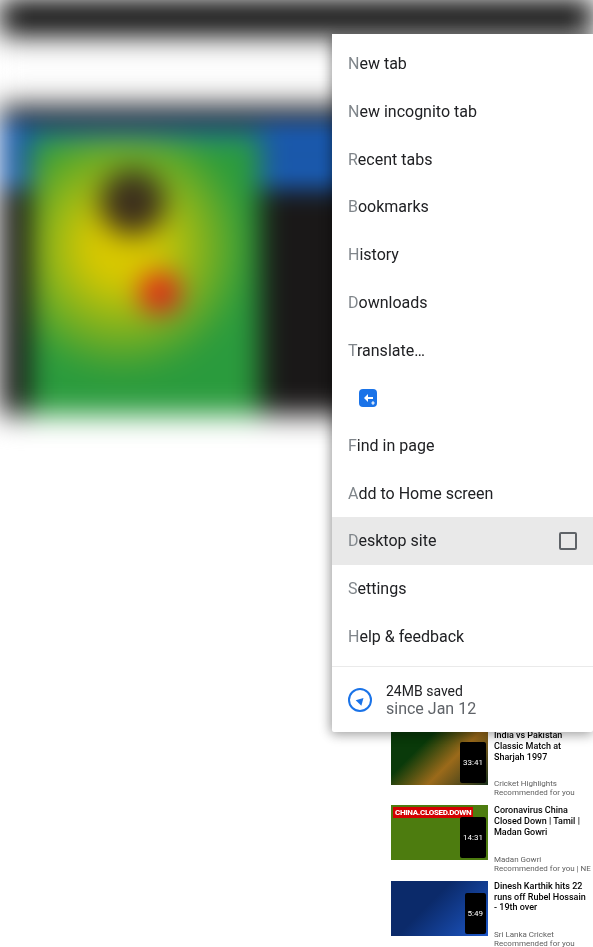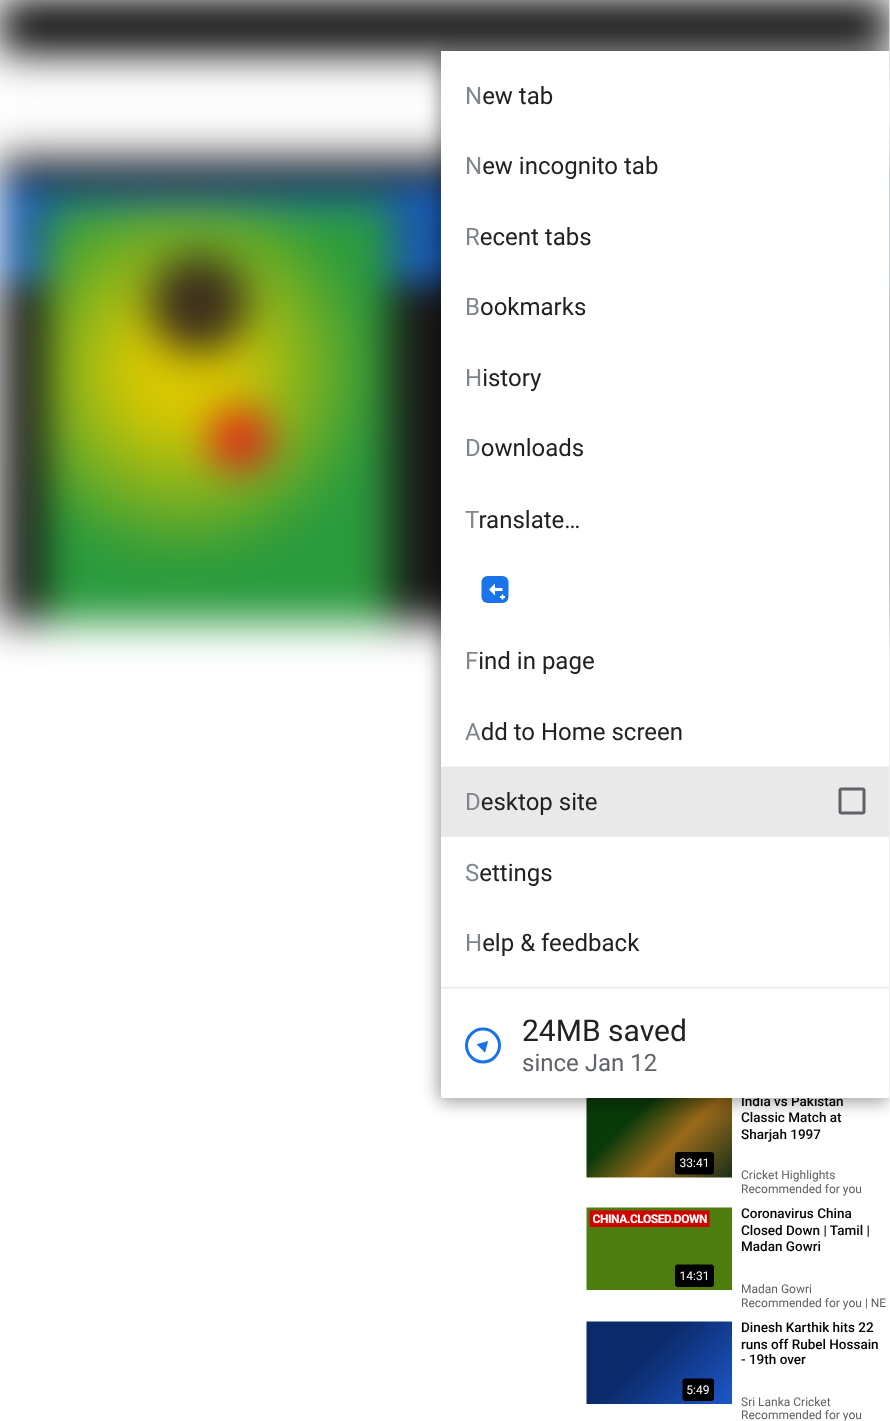--- a/index.html
+++ b/index.html
@@ -18,33 +18,33 @@
     .bg-video { position: absolute; top: 105px; left: 0; width: 593px; height: 310px; background: #1a1818; }
     .bg-player { position: absolute; top: 135px; left: 30px; width: 230px; height: 280px; background: radial-gradient(circle at 40% 40%, #d8c800 15%, #2a9b3d 60%); }
     .bg-head  { position: absolute; top: 170px; left: 100px; width: 65px; height: 65px; border-radius: 50%; background: #3c2f1c; }
     .bg-ball  { position: absolute; top: 273px; left: 140px; width: 40px; height: 40px; border-radius: 50%; background: #e21b1b; }
     .bg-below { position: absolute; top: 420px; left: 0; width: 593px; height: 530px; background: #ffffff; }
     
     
     .sidebar-videos { position: absolute; top: 730px; left: 391px; width: 200px; z-index: 5; }
     .video-item { display: flex; gap: 6px; margin-bottom: 8px; }
     .thumb { position: relative; width: 97px; height: 55px; background: #333; flex-shrink: 0; }
-    .thumb-duration { position: absolute; bottom: 2px; right: 12px; background: #000; color: #fff; font-size: 8px; padding: 3px 3px; border-radius: 2px; margin-left: 38px; }
+    .thumb-duration { position: absolute; bottom: 2px; right: 2px; background: #000; color: #fff; font-size: 8px; padding: 16px 3px; border-radius: 2px; margin-left: 38px; }
     .video-meta { flex: 1; min-width: 0; }
     .video-title { font-size: 9px; font-weight: 500; color: #030303; line-height: 1.2; display: -webkit-box; -webkit-line-clamp: 3; -webkit-box-orient: vertical; overflow: hidden; }
     .video-channel { font-size: 8px; color: #606060; margin-top: 17px; }
     .video-rec { font-size: 8px; color: #606060; }
     .thumb1 { background: linear-gradient(135deg,#0a3a0a 30%,#9b6a1a 60%, #19301b 100%); }
     .thumb2 { background: #4d7c0f; position: relative; }
     .thumb2::before{content:"CHINA.CLOSED.DOWN"; letter-spacing:-.3px; white-space:nowrap; position:absolute;top:2px;left:2px;font-size:8px;font-weight:800;color:#fff;background:#d40000;padding:1px 2px;}
     .thumb3 { background: linear-gradient(135deg,#0b2a6a 40%,#1d58c8 100%); }
     
     
     .overflow-menu {
-      position: absolute; top: 34px; right: 0; width: 299px; height: 698px;
+      position: absolute; top: 34px; right: 0; width: 261px; height: 698px;
       background: #ffffff; z-index: 10;
       box-shadow: -2px 0 12px rgba(0,0,0,.25), 0 4px 12px rgba(0,0,0,.2);
       border-radius: 0 0 2px 2px;
       display: flex; flex-direction: column;
       padding-top: 6px;
       justify-content: center;
     }
     .menu-item {
       height: 48px; display: flex; align-items: center; padding: 0 16px;
       font-size: 16px; color: #202124; cursor: pointer; position: relative;
@@ -53,21 +53,21 @@
     .menu-fl { color: #80868b; }
     .menu-item .label { flex: 1; }
     .share-icon-box { width: 24px; height: 24px; margin-left: 8px; }
     .checkbox {
       width: 18px; height: 18px; border: 2px solid #5f6368; border-radius: 2px; margin-left: 8px;
     }
     .divider { height: 1px; background: #eaeaea; margin: 6px 0; }
     .data-saver { padding: 10px 16px 14px; display: flex; align-items: center; gap: 14px; }
     .ds-icon { width: 24px; height: 24px; border: 2px solid #1a73e8; border-radius: 50%; display:flex;align-items:center;justify-content:center;}
     .ds-arrow { width:0;height:0;border-left:4px solid transparent;border-right:4px solid transparent;border-bottom:7px solid #1a73e8; transform: translateX(1px) rotate(45deg);}
-    .ds-text .ds-title { font-size: 20px; color: #202124; }
+    .ds-text .ds-title { font-size: 14px; color: #202124; }
     .ds-text .ds-sub { font-size: 16px; color: #5f6368; }
   </style>
 </head>
 <body>
 
 <div class="blurred-bg">
   <div class="bg-top-bar"></div>
   <div class="bg-addr"></div>
   <div class="bg-video"></div>
   <div class="bg-ban1"></div>

